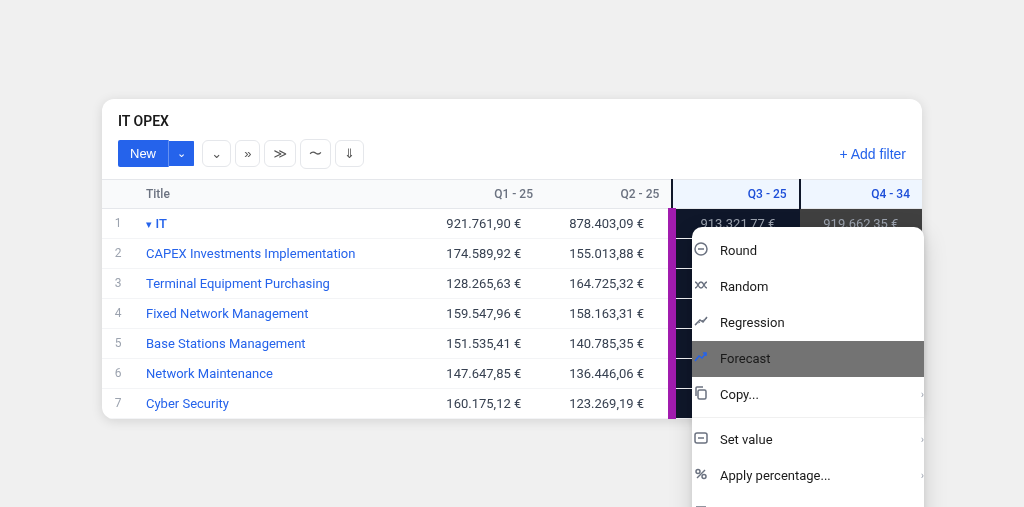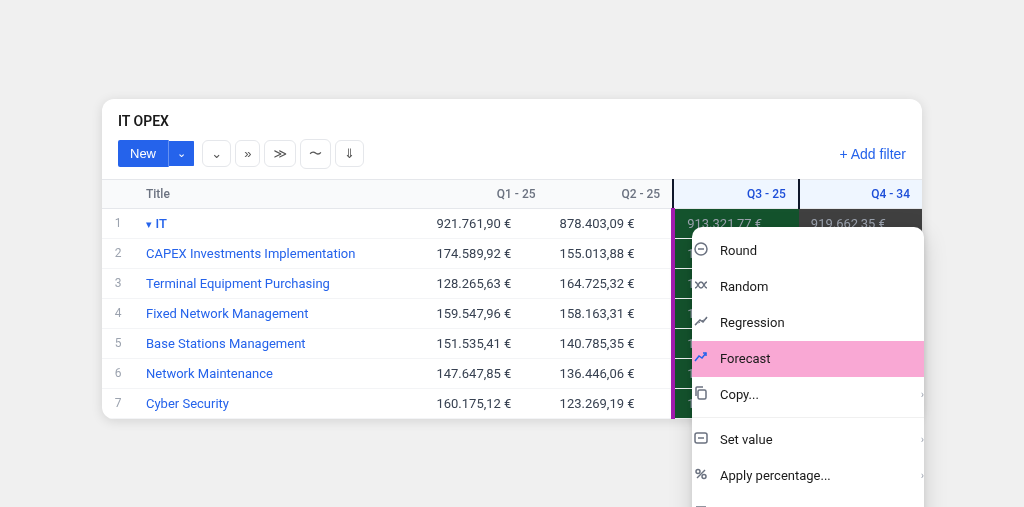--- a/index.html
+++ b/index.html
@@ -121,42 +121,42 @@
       color: #1d4ed8;
       border-left: 2px solid #0f172a;
     }
     tbody tr {
       border-bottom: 1px solid #f3f4f6;
     }
     td {
       padding: 7px 12px;
       font-size: 13px;
       color: #374151;
-      text-align: left;
+      text-align: center;
       white-space: nowrap;
     }
     td.row-num {
       text-align: center;
       color: #9ca3af;
       font-size: 12px;
       width: 32px;
     }
     td.title-col {
       text-align: left;
       color: #2563eb;
     }
     td.parent-title {
       text-align: left;
       color: #2563eb;
       font-weight: 500;
     }
     td.highlighted-col {
-      background: #14532d;
-      color: #9ca3af;
-      border-left: 4px solid #a21caf;
+      background: #0f172a;
+      color: #9ca3af;
+      border-left: 8px solid #a21caf;
     }
     td.highlighted-col-last {
       background: #404040;
       color: #9ca3af;
     }
     .context-menu {
       position: absolute;
       top: 128px;
       left: 590px;
       background: #fff;
@@ -169,21 +169,21 @@
     .menu-item {
       display: flex;
       align-items: center;
       padding: 8px 0;
       cursor: pointer;
       font-size: 13px;
       color: #1a1a1a;
       gap: 10px;
       position: relative;
     }
-    .menu-item.active { background: #f9a8d4; color: #1a1a1a; }
+    .menu-item.active { background: #737373; color: #1a1a1a; }
     .menu-item .menu-icon {
       font-size: 15px;
       color: #6b7280;
       width: 18px;
       text-align: center;
       flex-shrink: 0;
     }
     .menu-item .menu-arrow {
       margin-left: auto;
       color: #9ca3af;

